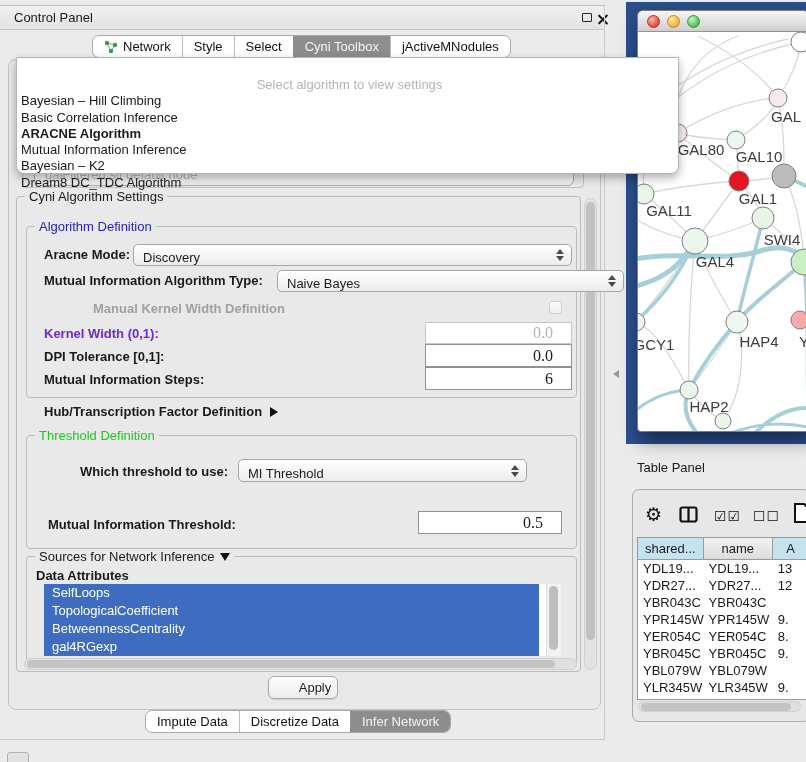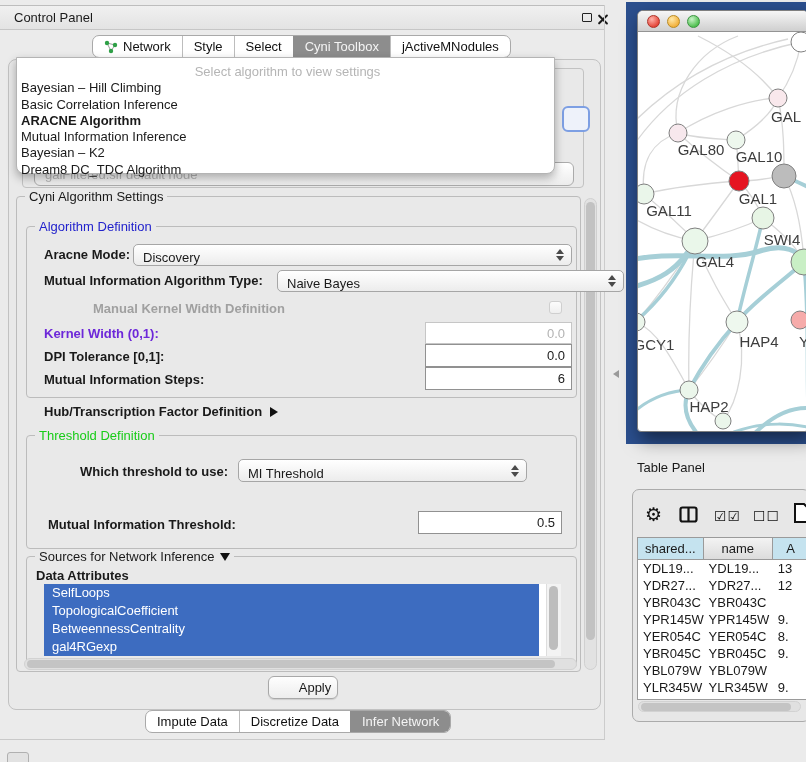--- a/index.html
+++ b/index.html
@@ -42,30 +42,30 @@
   
   .combo{border:1px solid #a6a6a6;border-radius:5px;background:linear-gradient(#ffffff,#ececec);
     font-size:13px;display:flex;align-items:flex-end;padding:0 22px 0 9px;}
   .spin{position:absolute;right:7px;top:50%;transform:translateY(-50%);width:8px;height:12px;}
   .spin::before,.spin::after{content:"";position:absolute;left:0;width:0;height:0;
     border-left:4px solid transparent;border-right:4px solid transparent;}
   .spin::before{top:0;border-bottom:5px solid #4a4a4a;}
   .spin::after{bottom:0;border-top:5px solid #4a4a4a;}
 
   
-  .tfield{background:#ffffff;border:1px solid #919191;font-size:13px;display:flex;
-    align-items:center;justify-content:flex-end;padding-right:6px;}
+  .tfield{background:#ffffff;border:1px solid #919191;font-size:16px;display:flex;
+    align-items:center;justify-content:flex-end;padding-right:18px;font-family:Liberation Serif, serif;}
   .tfield.dis{border-color:#c6c6c6;color:#b3b3b3;}
   .cbox{width:13px;height:13px;border:1px solid #cfcfcf;border-radius:3px;
     background:linear-gradient(#fcfcfc,#efefef);}
 
   
-  #algo-popup{left:16px;top:57px;width:539px;height:117px;background:#ffffff;
+  #algo-popup{left:16px;top:57px;width:663px;height:117px;background:#ffffff;
     border:1px solid #b4b4b4;border-radius:0 0 8px 8px;box-shadow:0 4px 10px rgba(0,0,0,.3);
-    z-index:60;font-size:13px;padding-top:6px;}
+    z-index:60;font-size:13px;padding-top:19px;}
   .popup-row{height:16.3px;line-height:16.3px;padding-left:4px;white-space:nowrap;}
   .popup-prompt{text-align:center;color:#b5b5b5;}
 
   
   #bg-combo{left:34px;top:162px;width:540px;height:24px;border:1px solid #ababab;border-radius:6px;
     background:linear-gradient(#ffffff,#ececec);z-index:5;font-size:13px;color:#b5b5b5;
     display:flex;align-items:center;padding-left:10px;}
   #bg-group{left:22px;top:68px;width:562px;height:120px;border:1px solid #c2c2c2;border-radius:4px;z-index:2;}
   #bg-bluering{left:562px;top:106px;width:28px;height:26px;border:2px solid #7d9fe3;border-radius:6px;
     background:#eef2fa;z-index:4;}

